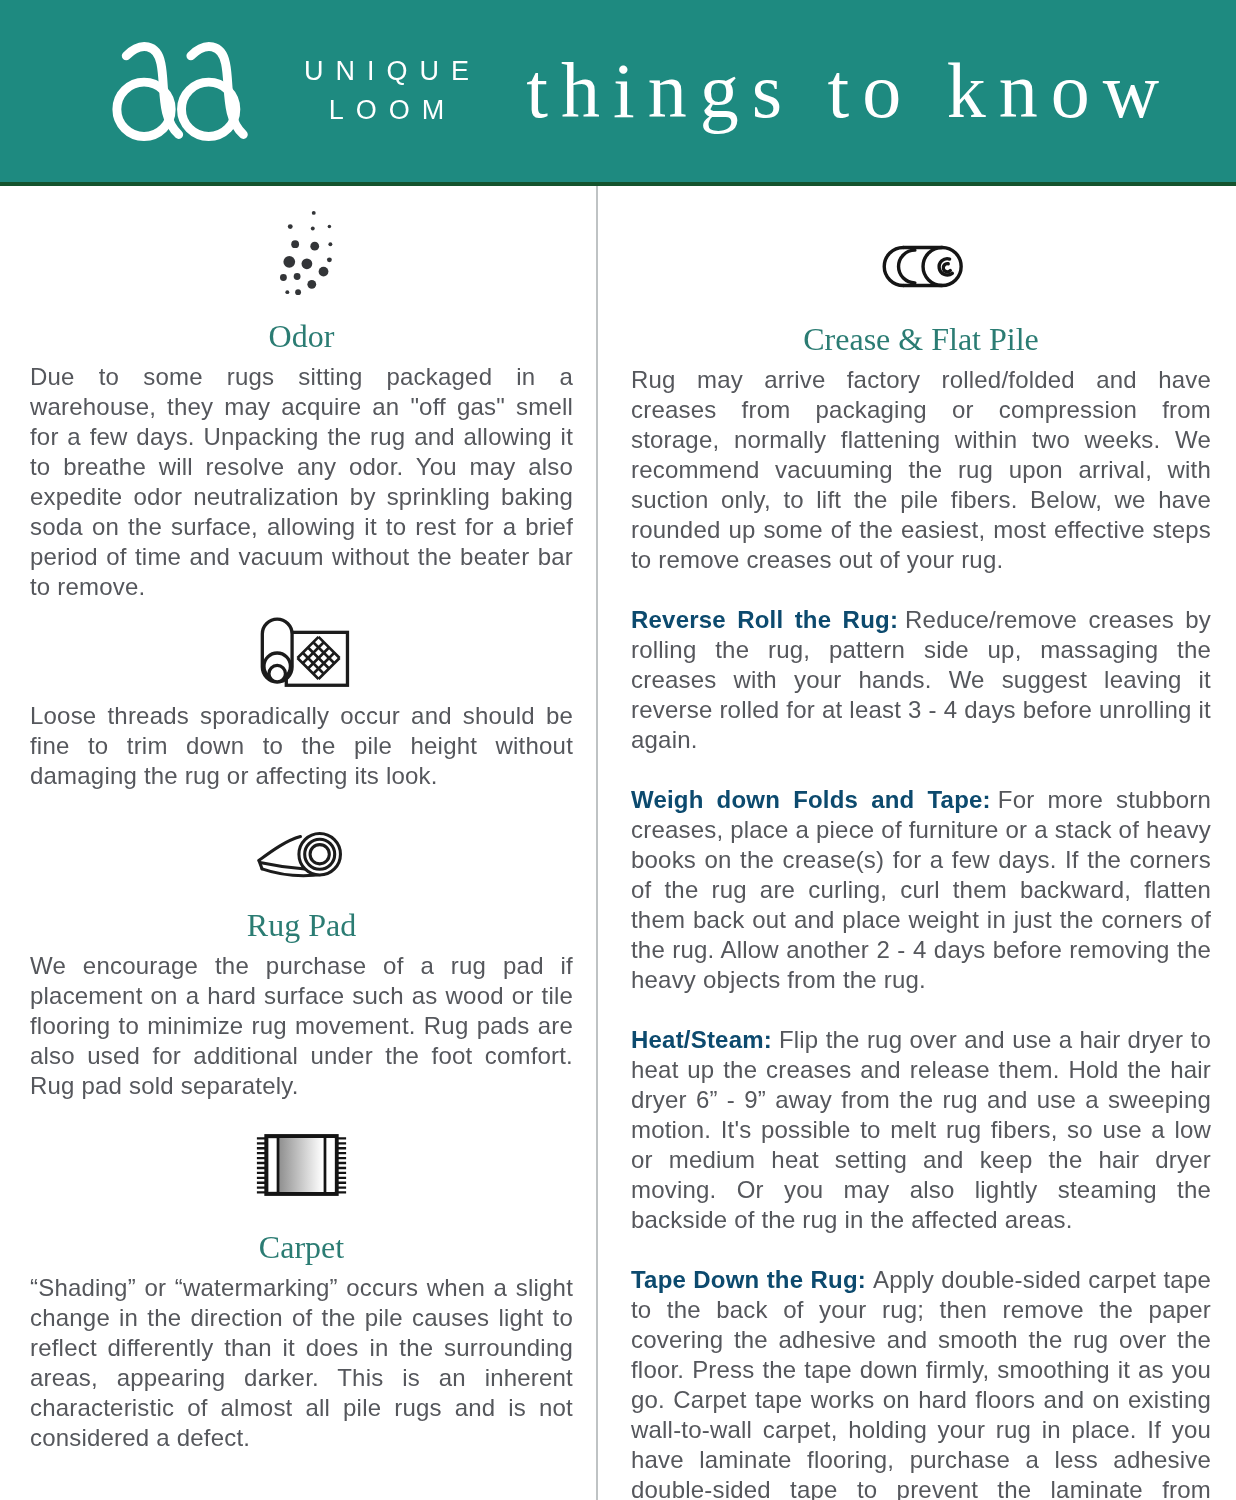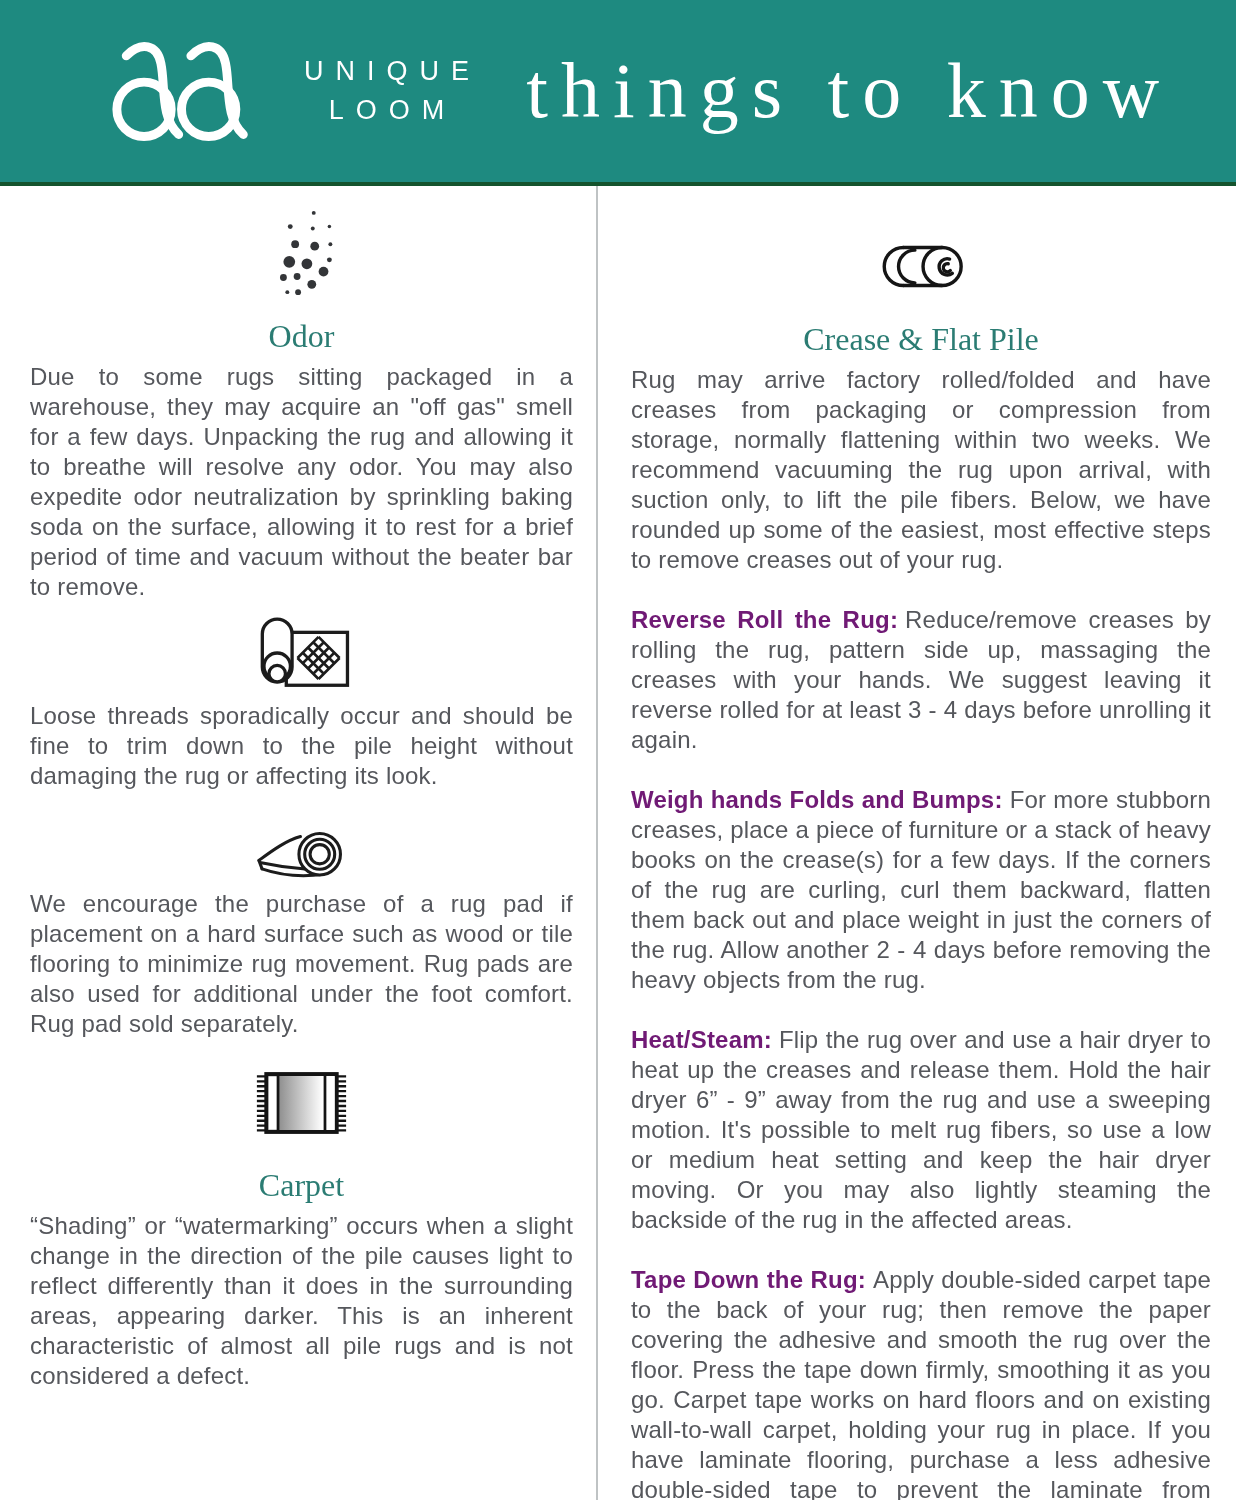--- a/index.html
+++ b/index.html
@@ -28,21 +28,21 @@
   .col-right{flex:1;margin-left:33px;margin-right:25px;}
   .icon-wrap{text-align:center;}
   h2{
     font-family:"Liberation Serif","DejaVu Serif",serif;font-weight:400;color:#2b7c73;
     font-size:32px;line-height:44px;text-align:center;margin:0;
   }
   p{
     font-size:24px;line-height:30px;color:#55575c;text-align:justify;margin:0;
     letter-spacing:0.2px;
   }
-  p b{color:#701a75;font-weight:700;margin-right:7px;}
+  p b{color:#0c4a6e;font-weight:700;margin-right:7px;}
   
   .iw-odor{margin:22px 0 0;}
   .h-odor{margin:12px 0 4px;}
   .b-thread{margin-top:12px;}
   .h-thread{margin:10px 0 4px;}
   .b-pad{margin-top:34px;}
   .h-pad{margin:14px 0 4px;}
   .b-shade{margin-top:28px;}
   .h-shade{margin:20px 0 4px;}
   .iw-crease{margin:56px 0 0;}
@@ -133,20 +133,21 @@
               <path d="M 13,57 C 45,68 72,67 93,64"></path>
               <path d="M 12,49 C 40,55 58,56 68,57"></path>
             </g>
             <g fill="#ffffff" stroke="#1c1c1c" stroke-width="4">
               <circle cx="88" cy="38" r="27"></circle>
               <circle cx="88" cy="38" r="19.5"></circle>
               <circle cx="88" cy="38" r="12.5"></circle>
             </g>
           </svg>
         </div>
+        <h2 class="h-pad">Rug Pad</h2>
         <p>We encourage the purchase of a rug pad if placement on a hard surface such as wood or tile flooring to minimize rug movement. Rug pads are also used for additional under the foot comfort. Rug pad sold separately.</p>
       </div>
 
       <div class="block b-shade">
         <div class="icon-wrap">
           <svg width="119" height="72" viewBox="0 0 152 92">
             <defs>
               <linearGradient id="shadeGrad" x1="0" y1="0" x2="1" y2="0">
                 <stop offset="0" stop-color="#8f8f8f"></stop>
                 <stop offset="0.15" stop-color="#8a8a8a"></stop>
@@ -184,21 +185,21 @@
               <path d="M 108,25 a 12,12 0 1 0 4,21"></path>
               <path d="M 106,32 a 6,6 0 1 0 3,10"></path>
             </g>
           </svg>
         </div>
         <h2 class="h-crease">Crease &amp; Flat Pile</h2>
         <p class="intro">Rug may arrive factory rolled/folded and have creases from packaging or compression from storage, normally flattening within two weeks. We recommend vacuuming the rug upon arrival, with suction only, to lift the pile fibers. Below, we have rounded up some of the easiest, most effective steps to remove creases out of your rug.</p>
 
         <p class="tip"><b>Reverse Roll the Rug:</b><span>Reduce/remove creases by rolling the rug, pattern side up, massaging the creases with your hands. We suggest leaving it reverse rolled for at least 3 - 4 days before unrolling it again.</span></p>
 
-        <p class="tip"><b>Weigh hands Folds and Bumps:</b><span>For more stubborn creases, place a piece of furniture or a stack of heavy books on the crease(s) for a few days. If the corners of the rug are curling, curl them backward, flatten them back out and place weight in just the corners of the rug. Allow another 2 - 4 days before removing the heavy objects from the rug.</span></p>
+        <p class="tip"><b>Weigh down Folds and Tape:</b><span>For more stubborn creases, place a piece of furniture or a stack of heavy books on the crease(s) for a few days. If the corners of the rug are curling, curl them backward, flatten them back out and place weight in just the corners of the rug. Allow another 2 - 4 days before removing the heavy objects from the rug.</span></p>
 
         <p class="tip"><b>Heat/Steam:</b><span>Flip the rug over and use a hair dryer to heat up the creases and release them. Hold the hair dryer 6” - 9” away from the rug and use a sweeping motion. It's possible to melt rug fibers, so use a low or medium heat setting and keep the hair dryer moving. Or you may also lightly steaming the backside of the rug in the affected areas.</span></p>
 
         <p class="tip"><b>Tape Down the Rug:</b><span>Apply double-sided carpet tape to the back of your rug; then remove the paper covering the adhesive and smooth the rug over the floor. Press the tape down firmly, smoothing it as you go. Carpet tape works on hard floors and on existing wall-to-wall carpet, holding your rug in place. If you have laminate flooring, purchase a less adhesive double-sided tape to prevent the laminate from buckling or otherwise being damaged.</span></p>
       </div>
 
     </section>
   </main>
 </div>
 

